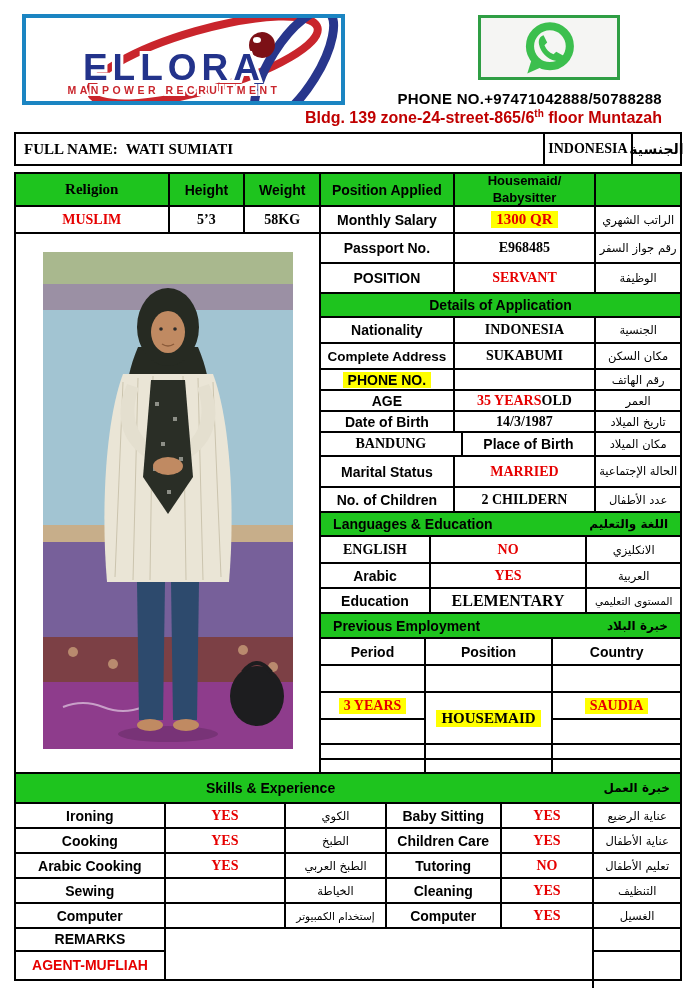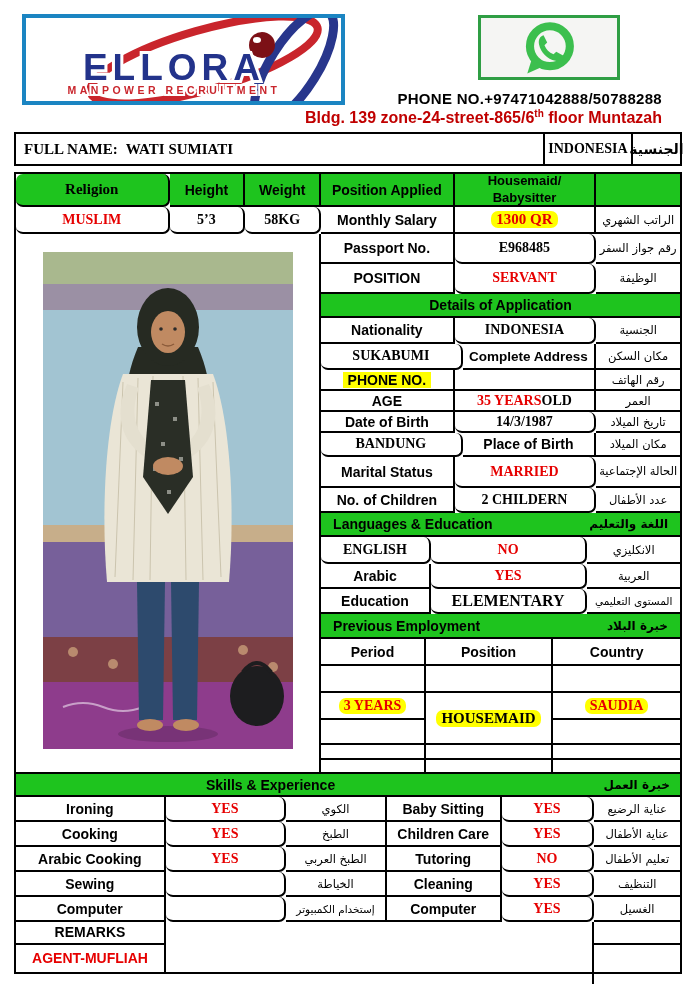--- a/index.html
+++ b/index.html
@@ -19,21 +19,21 @@
   .fn-ar{width:49px;border-left:2px solid #000;box-sizing:border-box;display:flex;align-items:center;justify-content:center;}
 
   
   .tbl{position:absolute;left:14px;top:172px;width:668px;border:2px solid #000;box-sizing:border-box;}
   .row{display:flex;}
   .c{box-sizing:border-box;border-right:2px solid #000;border-bottom:2px solid #000;display:flex;align-items:center;justify-content:center;overflow:hidden;text-align:center;}
   .nr{border-right:none!important;}
   .nb{border-bottom:none!important;}
   .green{background:#1ec41e;}
   .sans{font-family:"Liberation Sans",sans-serif;font-weight:bold;font-size:14px;}
-  .serif{font-family:"Liberation Serif",serif;font-weight:bold;font-size:14px;border-radius:7px;}
+  .serif{font-family:"Liberation Serif",serif;font-weight:bold;font-size:14px;}
   .ar{font-family:"DejaVu Sans",sans-serif;font-size:11.5px;direction:rtl;}
   .arb{font-family:"DejaVu Sans",sans-serif;font-size:12px;font-weight:bold;direction:rtl;}
   .red{color:#e60000;}
   .hl{background:#ffff00;padding:0 5px;}
   .bar-split{justify-content:space-between;padding:0 12px;}
   .stack{flex-direction:column;align-items:stretch;padding:0;}
   .rr{display:flex;}
   .small2{font-size:12px;line-height:1.25;}
 
   
@@ -172,22 +172,22 @@
           <div class="c green sans nr" style="width:360px">Details of Application</div>
         </div>
 
         <div class="rr" style="height:26px">
           <div class="c sans" style="width:134px">Nationality</div>
           <div class="c serif" style="width:142px">INDONESIA</div>
           <div class="c ar nr" style="width:84px">الجنسية</div>
         </div>
 
         <div class="rr" style="height:26px">
+          <div class="c sans" style="width:134px;font-size:13.5px">Complete Address</div>
           <div class="c serif" style="width:142px">SUKABUMI</div>
-          <div class="c sans" style="width:134px;font-size:13.5px">Complete Address</div>
           <div class="c ar nr" style="width:84px">مكان السكن</div>
         </div>
 
         <div class="rr" style="height:21px">
           <div class="c" style="width:134px">
               <span class="sans hl">PHONE NO.</span>
             </div>
           <div class="c" style="width:142px"></div>
           <div class="c ar nr" style="width:84px">رقم الهاتف</div>
         </div>
@@ -294,21 +294,21 @@
         </div>
         <div class="rr" style="height:14px">
           <div class="c" style="width:105px"></div>
           <div class="c" style="width:128px"></div>
           <div class="c nr" style="width:127px"></div>
         </div>
 
       </div>
     </div>
 
-    <div class="row" style="height:23px">
+    <div class="row" style="height:30px">
       <div class="c green nr" style="width:666px;justify-content:space-between;padding:0 10px">
         <span class="sans" style="margin-left:180px">Skills &amp; Experience</span>
         <span class="arb" style="">خبرة العمل</span>
       </div>
     </div>
 
     <div class="row" style="height:25px">
       <div class="c sans" style="width:150px">Ironing</div>
       <div class="c serif red" style="width:121px">YES</div>
       <div class="c ar" style="width:101px">الكوي</div>

